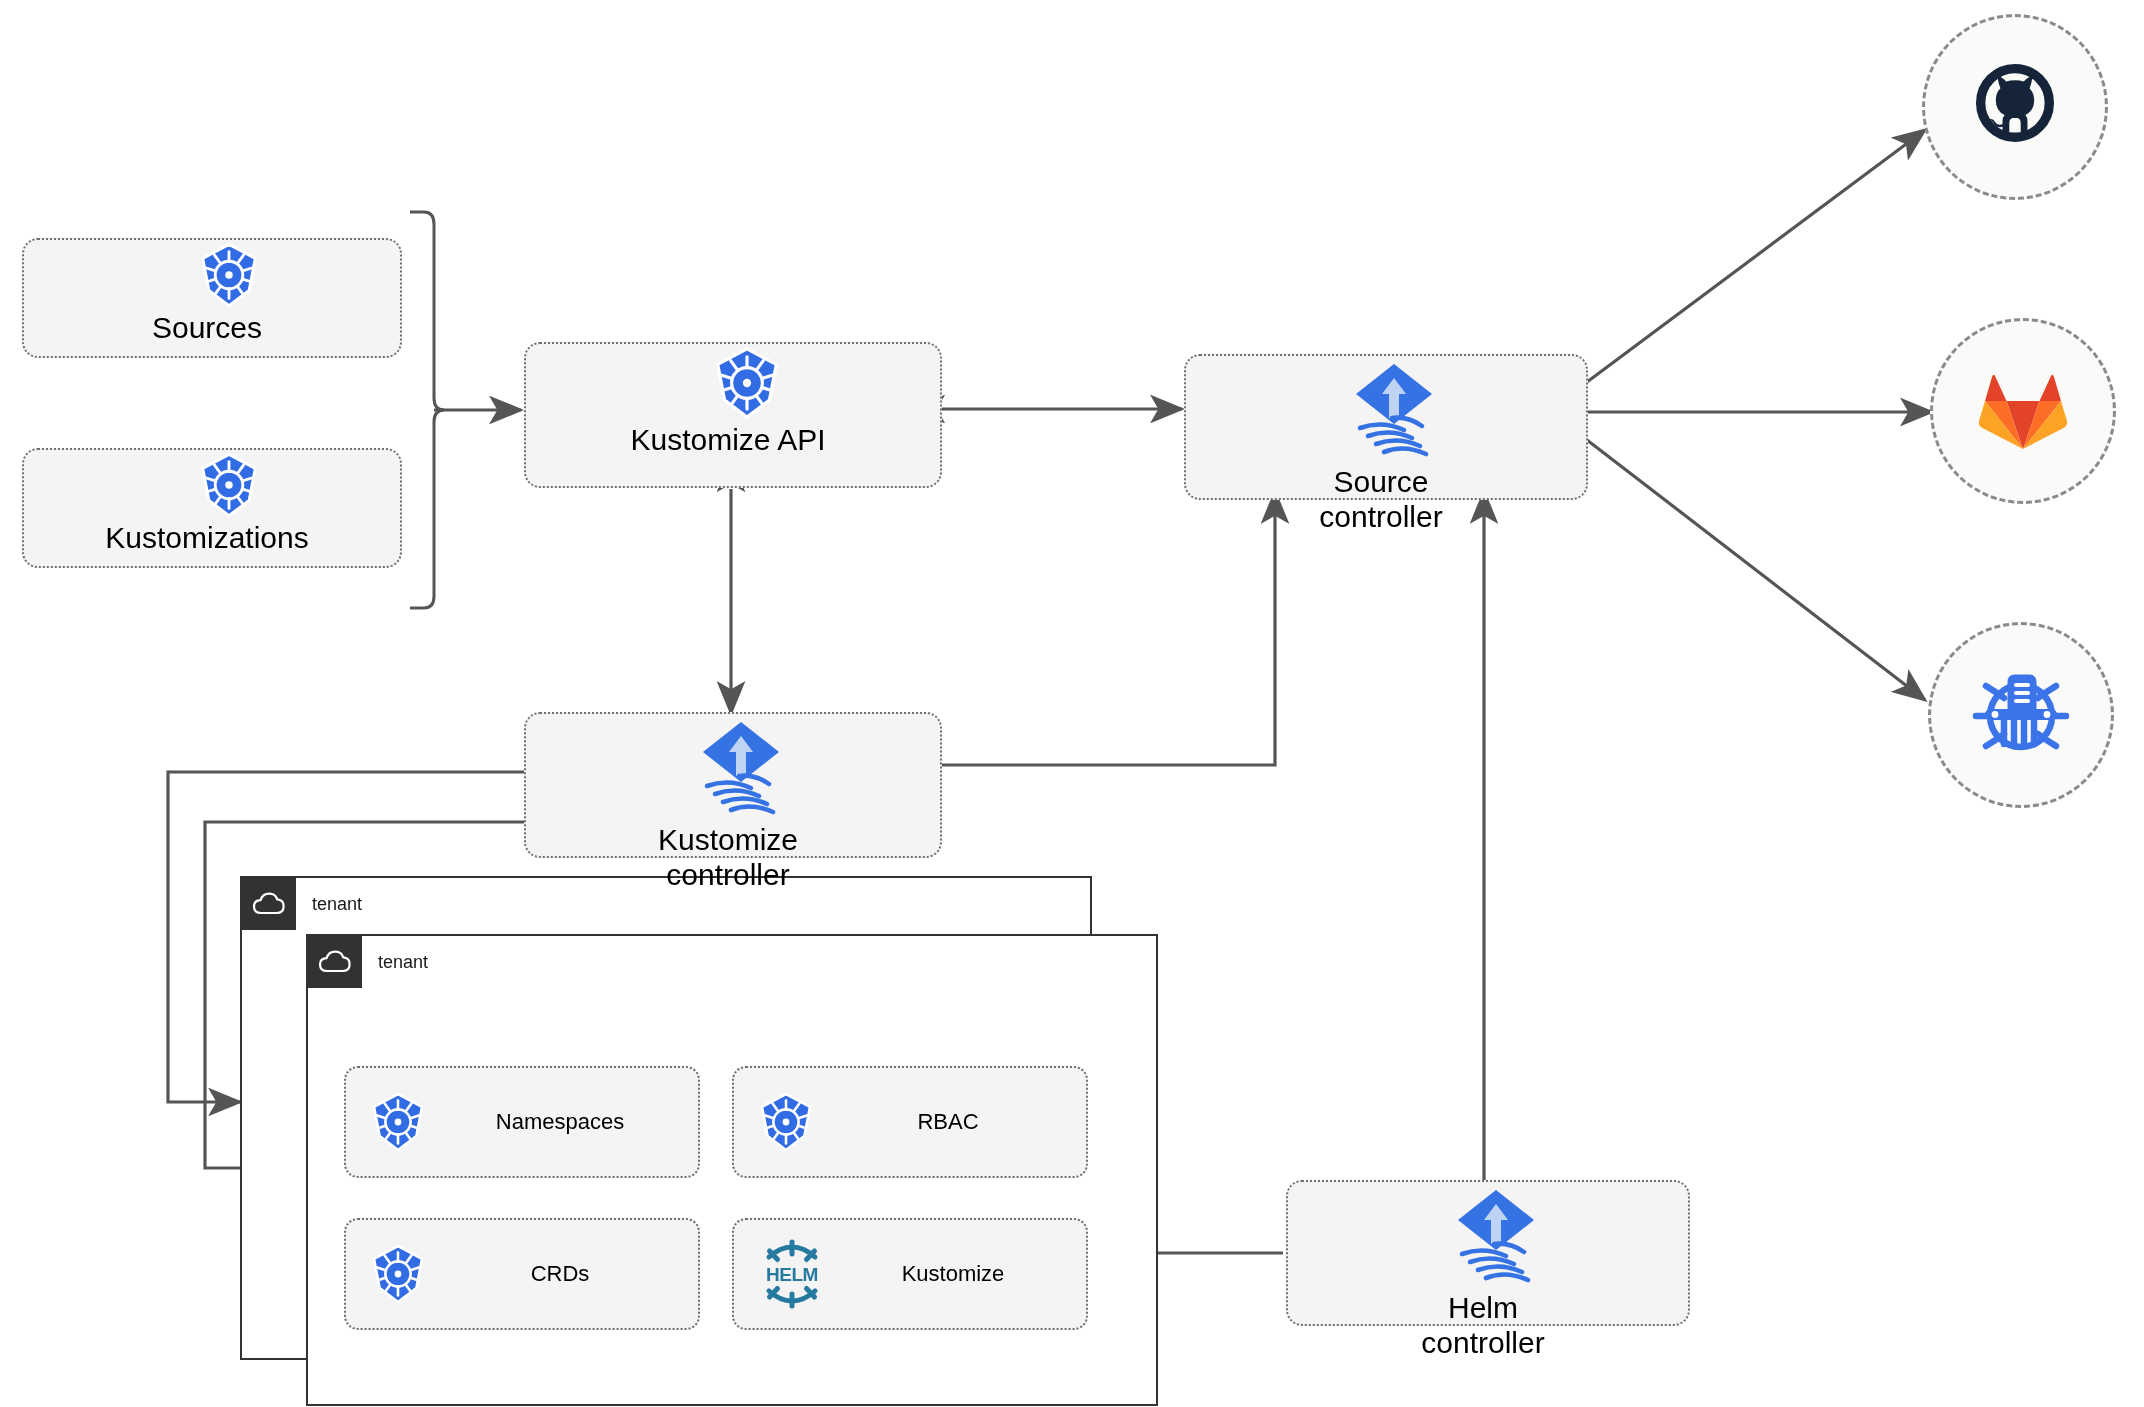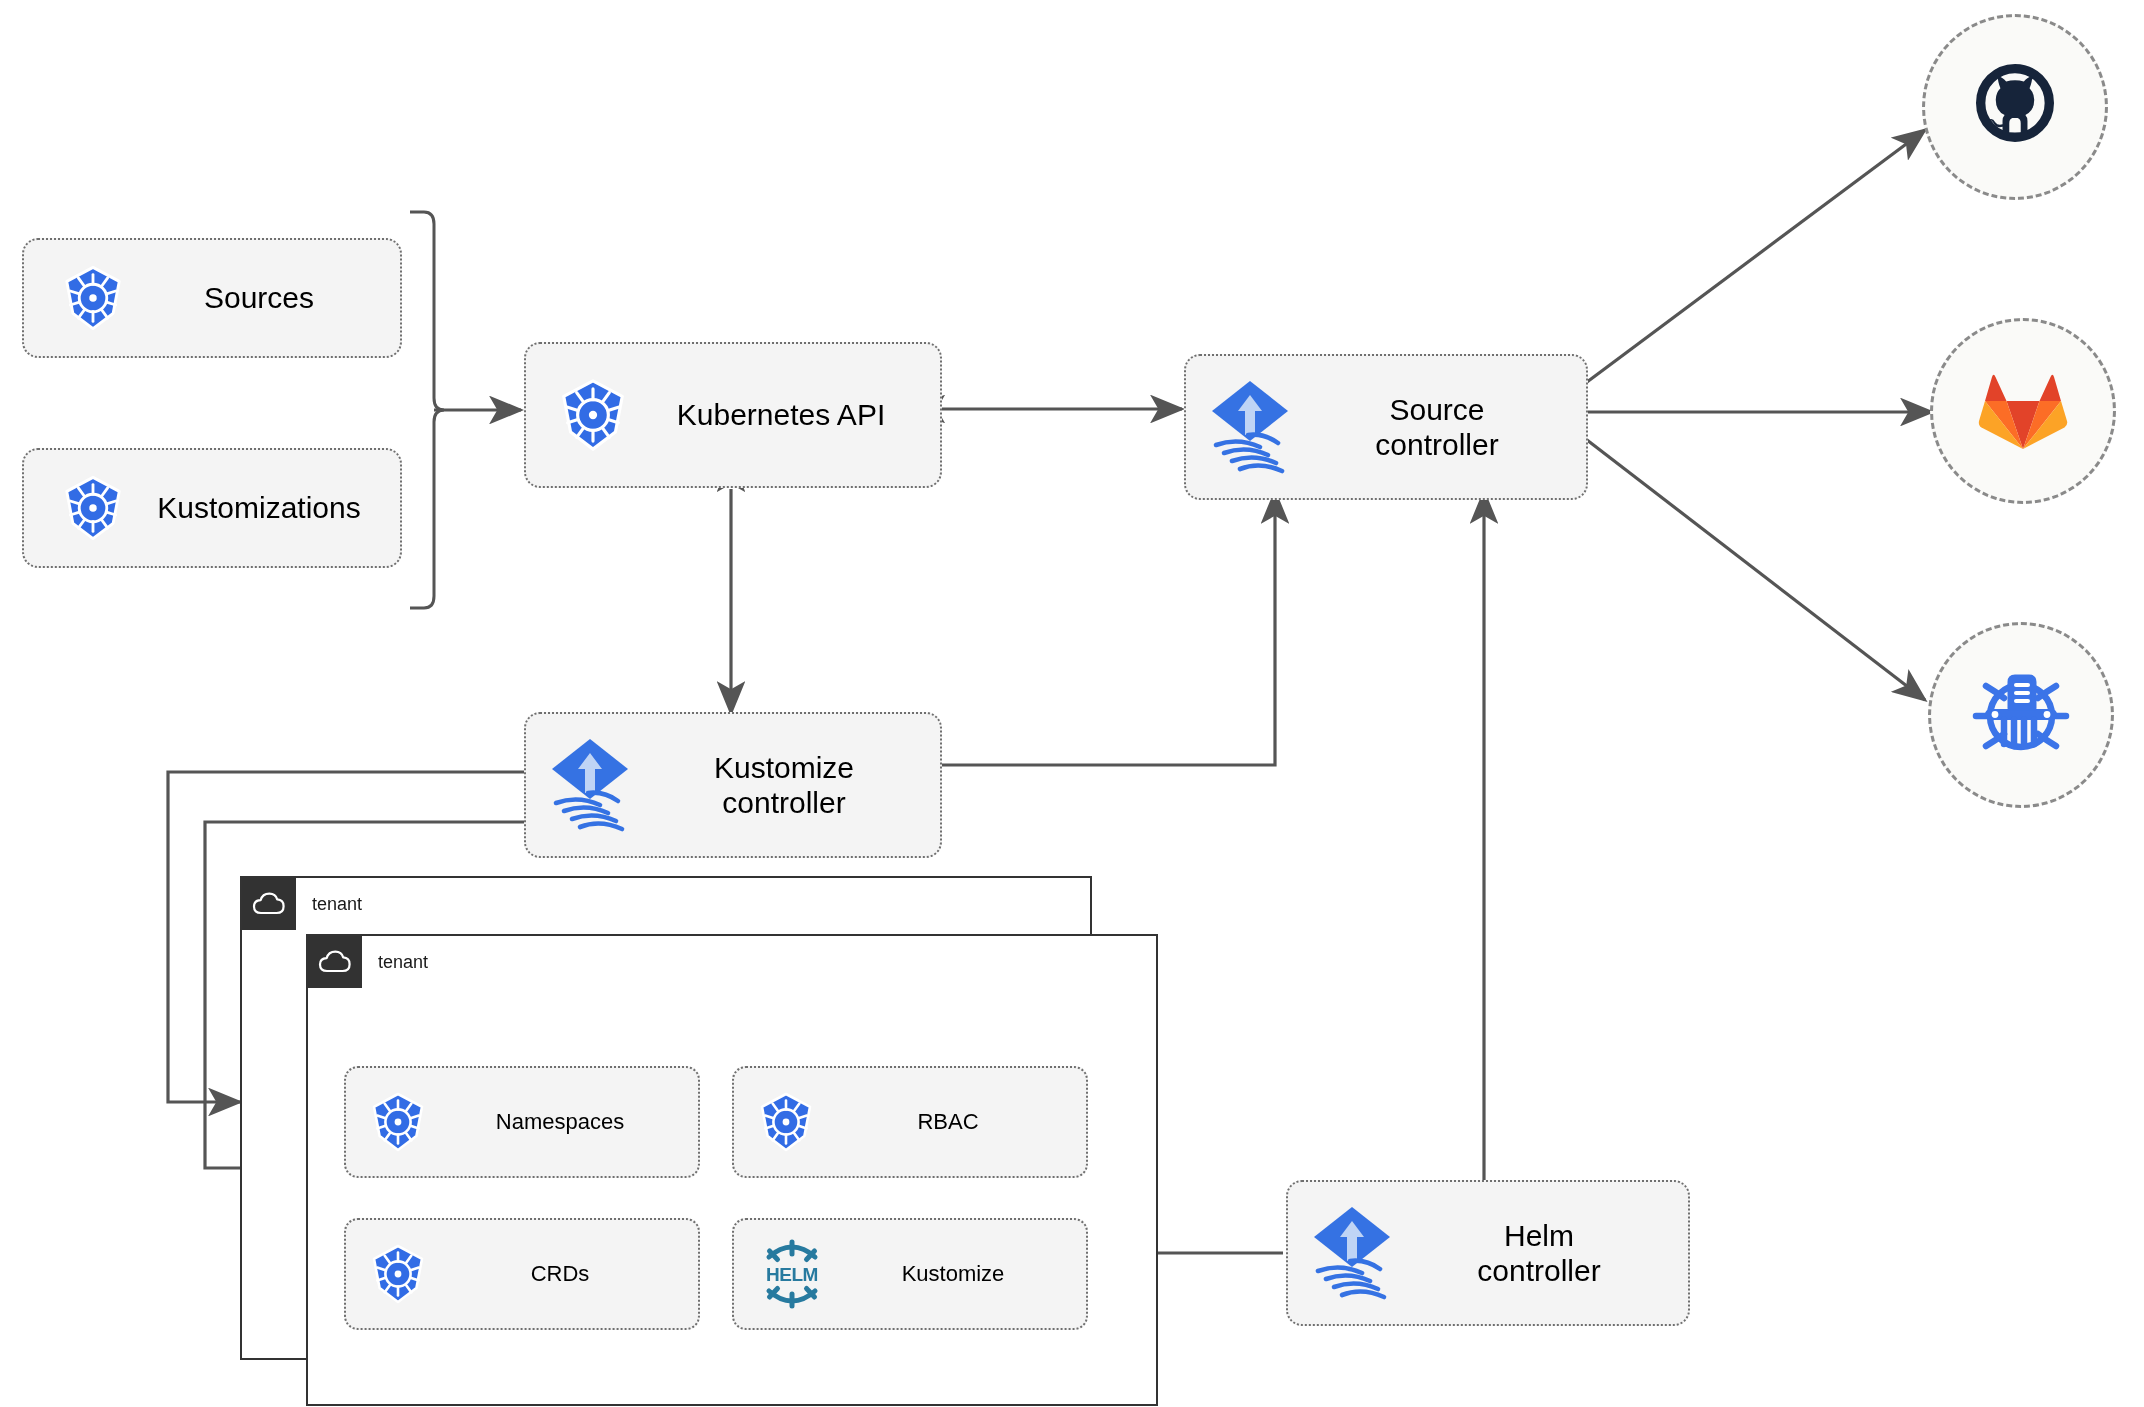--- a/index.html
+++ b/index.html
@@ -20,20 +20,21 @@
 
   
   .node {
     position: absolute;
     background: #f4f4f4;
     border: 2.5px dotted #6f6f6f;
     border-radius: 16px;
     display: flex;
     align-items: center;
     z-index: 3;
+    flex-direction: column;
   }
   .node .label {
     flex: 1;
     text-align: center;
     color: #000;
     font-size: 30px;
     line-height: 1.18;
     white-space: pre-line;
     padding-right: 10px;
   }
@@ -304,21 +305,21 @@
           <line x1="52.8" y1="25.6" x2="44.4" y2="28.3"></line>
           <line x1="19.6" y1="35.7" x2="11.2" y2="38.4"></line>
           <line x1="18.6" y1="50.4" x2="23.8" y2="43.2"></line>
           <line x1="40.2" y1="20.8" x2="45.4" y2="13.6"></line>
           <line x1="45.4" y1="50.4" x2="40.2" y2="43.2"></line>
           <line x1="23.8" y1="20.8" x2="18.6" y2="13.6"></line>
         </g>
         <circle cx="32" cy="32" r="3.4" fill="#ffffff"></circle>
       </svg>
     </span>
-    <span class="label">Kubernetes API</span>
+    <span class="label">Kustomize API</span>
   </div>
 
   <div class="node" style="left:1184px; top:354px; width:404px; height:146px;">
     <span class="ico" style="margin-left:16px;">
       <svg width="96" height="108" viewBox="0 0 96 108" aria-hidden="true">
         <path d="M48 8 L86 38 L48 68 L10 38 Z" fill="#3572E3"></path>
         <path d="M48 22 L60 38 L53 38 L53 62 L43 62 L43 38 L36 38 Z" fill="#BFD4F5"></path>
         <g stroke="#3572E3" stroke-width="4.6" fill="none" stroke-linecap="round">
           <path d="M14 72 Q36 64 58 74"></path>
           <path d="M22 80 Q44 72 66 82"></path>

